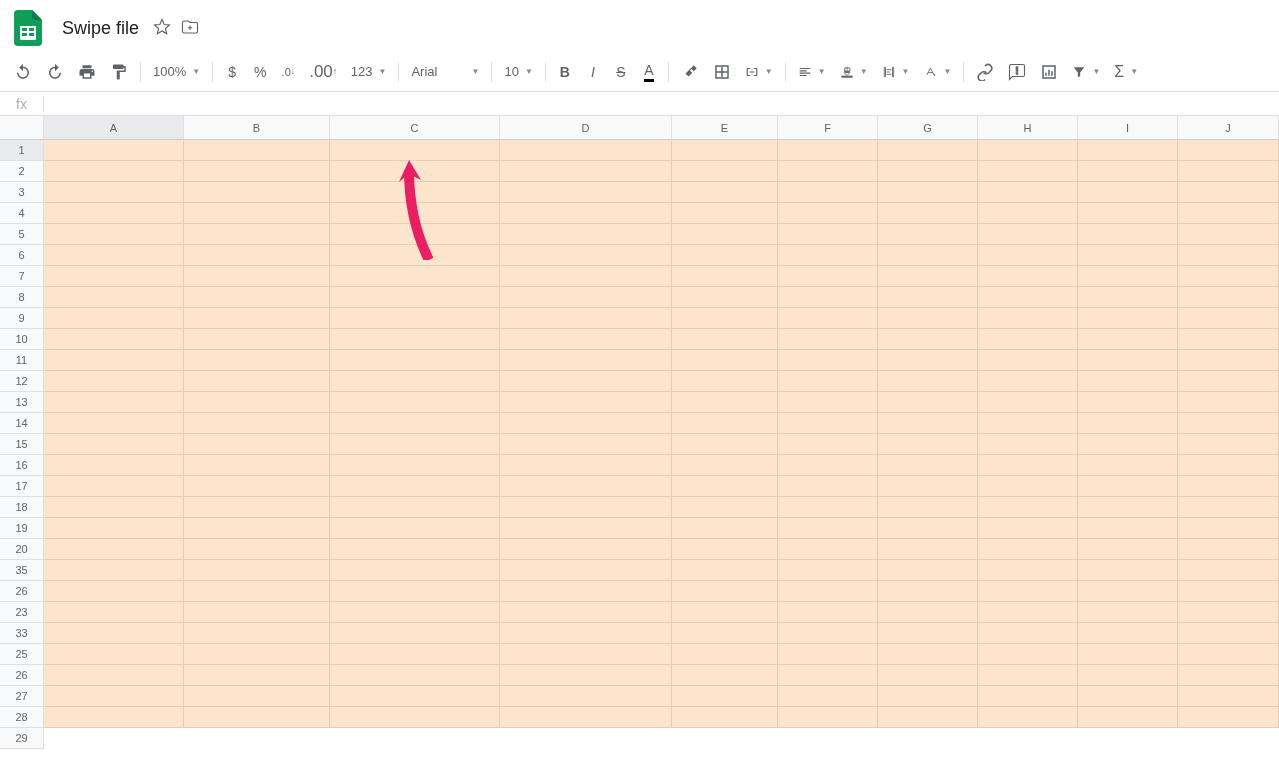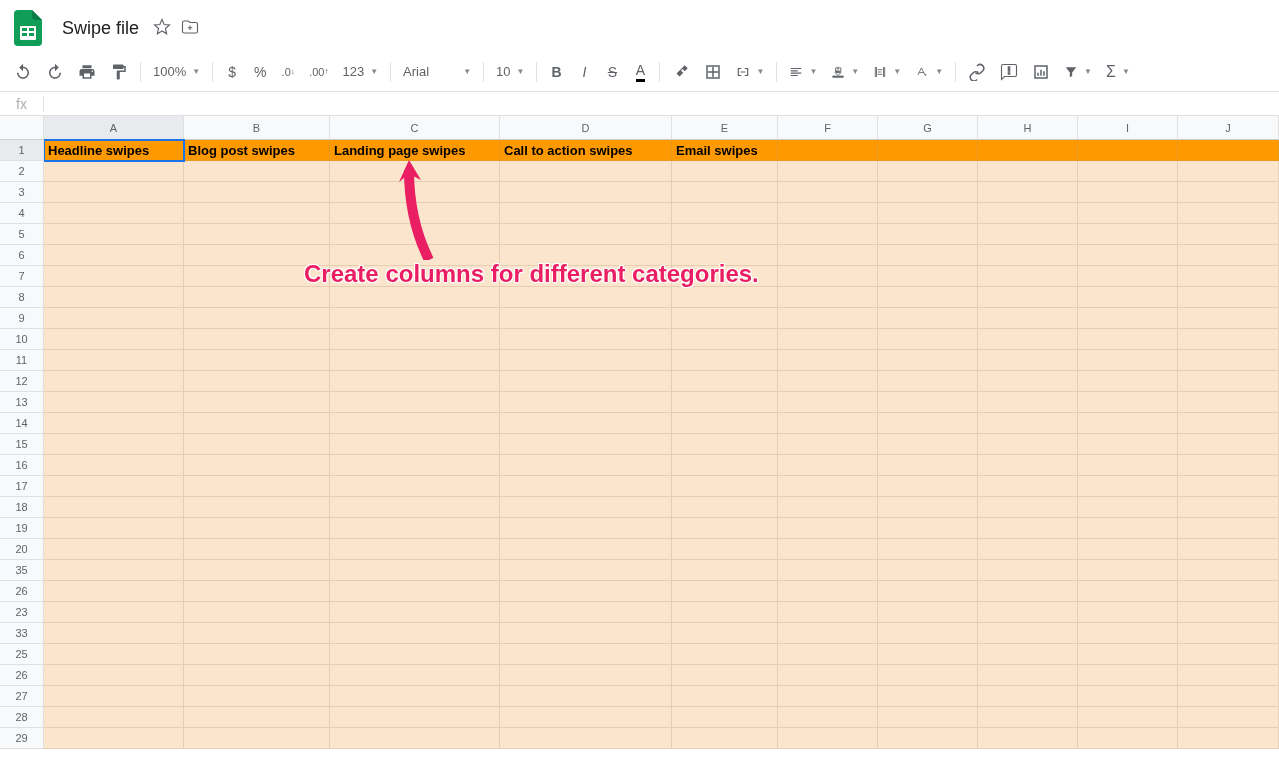--- a/index.html
+++ b/index.html
@@ -116,21 +116,21 @@
       <span class="caret">▼</span>
     </div>
   <div class="tb-sep"></div>
   <div class="tb-btn">$</div>
   <div class="tb-btn">%</div>
   <div class="tb-btn">
       <span style="font-size:11px">.0</span>
       <span style="font-size:8px">↓</span>
     </div>
   <div class="tb-btn">
-      <span style="font-size:11px">.00</span>
+      <span style="font-size:17px">.00</span>
       <span style="font-size:8px">↑</span>
     </div>
   <div class="tb-select">
       <span>123</span>
       <span class="caret">▼</span>
     </div>
   <div class="tb-sep"></div>
   <div class="tb-select font-select">
       <span>Arial</span>
       <span class="caret">▼</span>
@@ -275,39 +275,24 @@
         <div class="col-hdr" style="width: 172px;">D</div>
         <div class="col-hdr" style="width: 106px;">E</div>
         <div class="col-hdr" style="width: 100px;">F</div>
         <div class="col-hdr" style="width: 100px;">G</div>
         <div class="col-hdr" style="width: 100px;">H</div>
         <div class="col-hdr" style="width: 100px;">I</div>
         <div class="col-hdr" style="width: 101px;">J</div>
       </div>
     <div class="cells" id="cells">
 
-      <div class="annotation" style="left:260px; top:120px;">
-        <div class="anno-text">Create columns for different categories.</div>
-      </div>
       <svg class="annotation anno-arrow" style="left:355px; top:20px;" width="50" height="100" viewBox="0 0 50 100">
         <path d="M30 100 Q 10 60 10 10" stroke="#e91e63" stroke-width="10" fill="none"></path>
         <path d="M10 0 L 0 22 L 10 14 L 22 20 Z" fill="#e91e63"></path>
       </svg>
-    <div class="row header-row">
-          <div class="cell active" style="width: 140px;">Headline swipes</div>
-          <div class="cell" style="width: 146px;">Blog post swipes</div>
-          <div class="cell" style="width: 170px;">Landing page swipes</div>
-          <div class="cell" style="width: 172px;">Call to action swipes</div>
-          <div class="cell" style="width: 106px;">Email swipes</div>
-          <div class="cell" style="width: 100px;"></div>
-          <div class="cell" style="width: 100px;"></div>
-          <div class="cell" style="width: 100px;"></div>
-          <div class="cell" style="width: 100px;"></div>
-          <div class="cell" style="width: 101px;"></div>
-        </div>
         <div class="row">
           <div class="cell" style="width: 140px;"></div>
           <div class="cell" style="width: 146px;"></div>
           <div class="cell" style="width: 170px;"></div>
           <div class="cell" style="width: 172px;"></div>
           <div class="cell" style="width: 106px;"></div>
           <div class="cell" style="width: 100px;"></div>
           <div class="cell" style="width: 100px;"></div>
           <div class="cell" style="width: 100px;"></div>
           <div class="cell" style="width: 100px;"></div>

